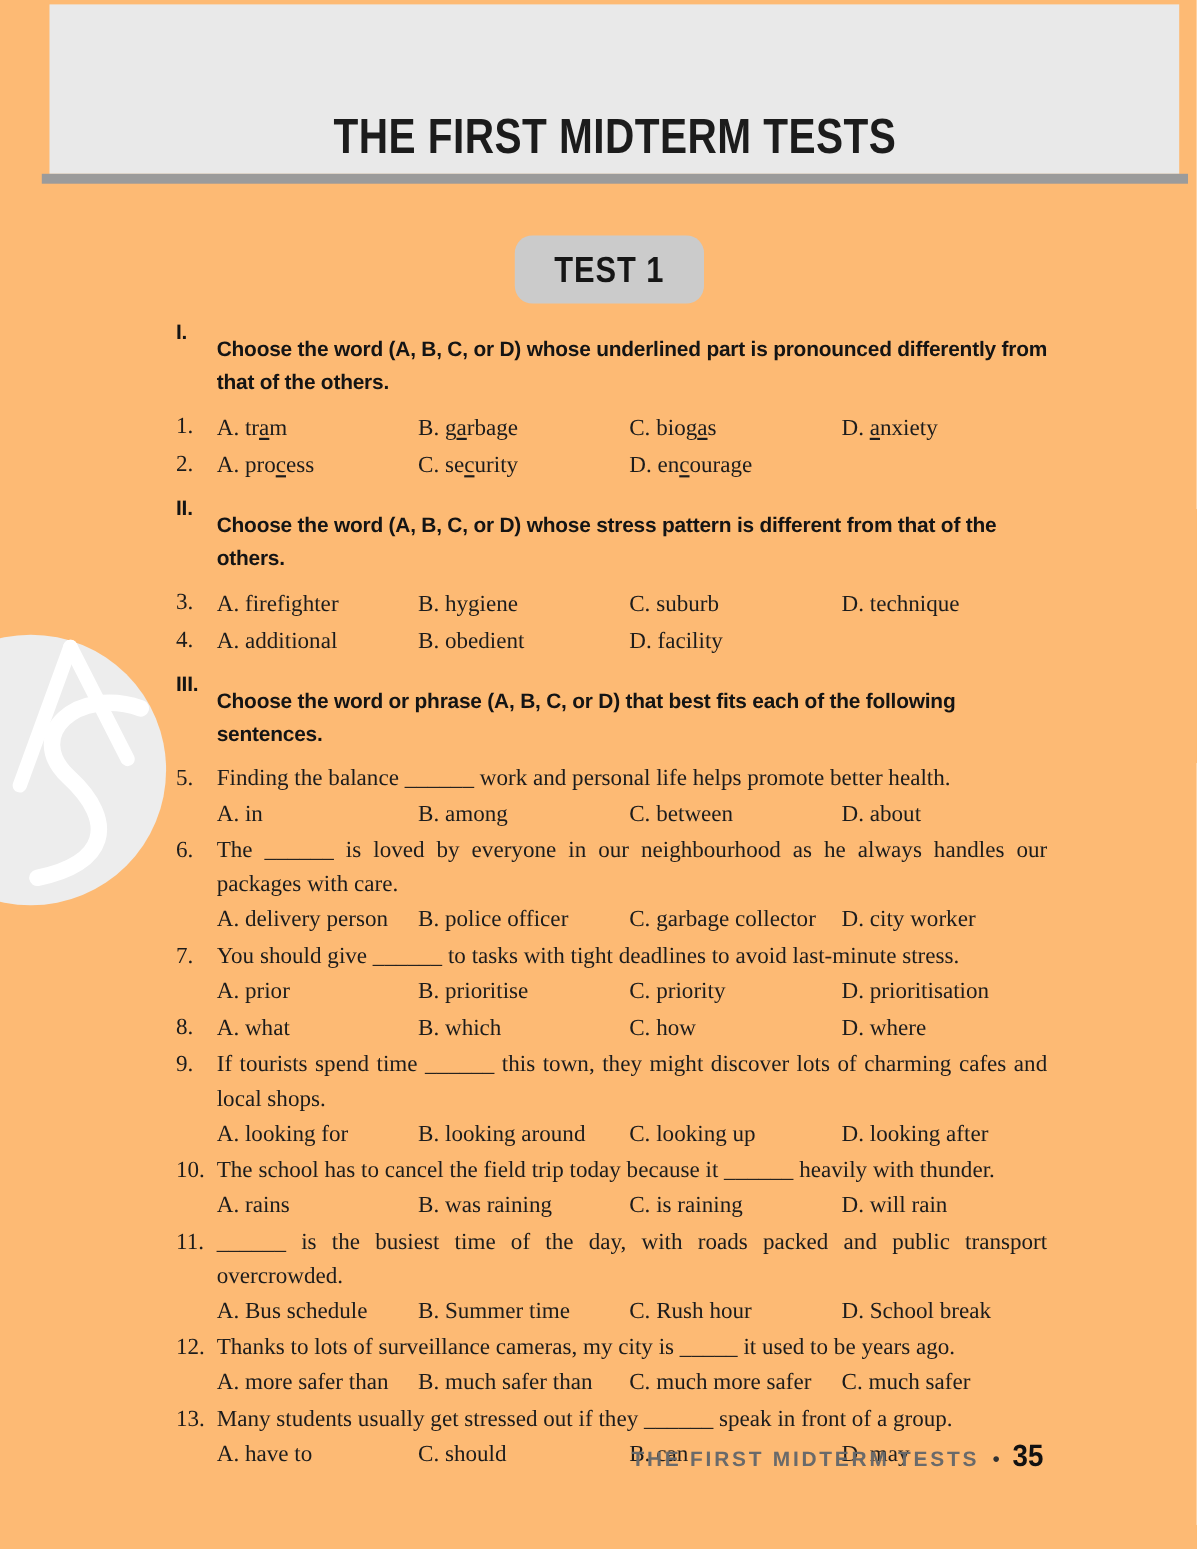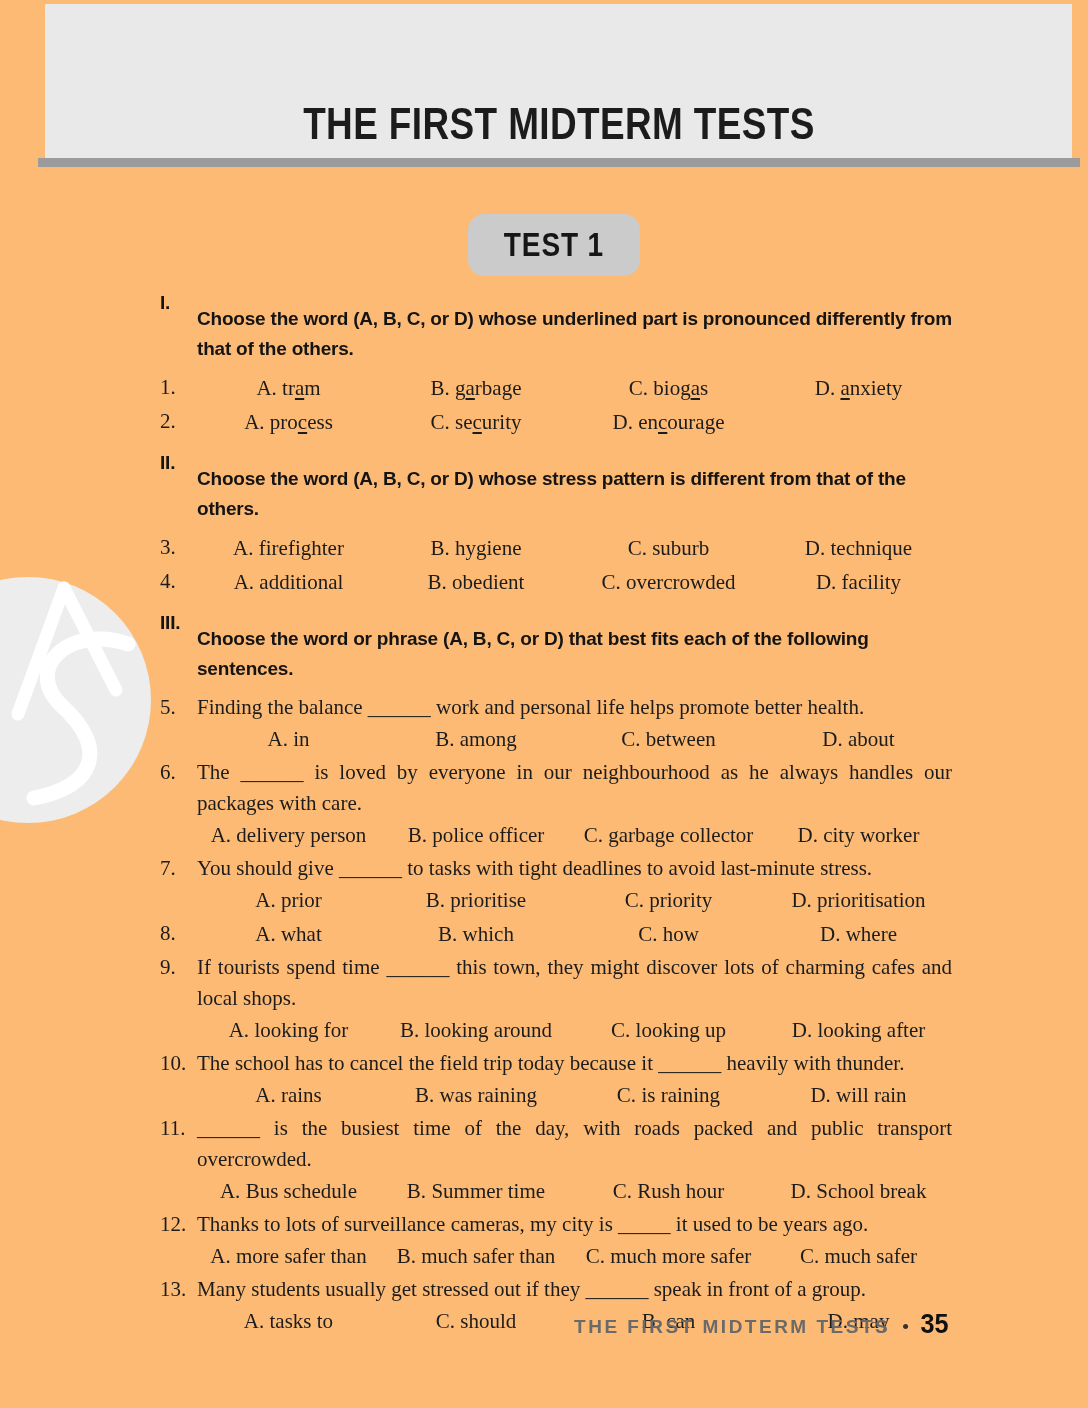--- a/index.html
+++ b/index.html
@@ -21,21 +21,21 @@
   
   .content{position:absolute;left:160px;top:288px;width:792px;}
   .section{margin-bottom:10px;}
   .sec-head{display:flex;font-family:"Liberation Sans",sans-serif;font-weight:bold;font-size:19px;
             line-height:30px;letter-spacing:-.2px;color:#141414;margin-bottom:8px;}
   .sec-num{width:37px;flex:0 0 37px;}
   .sec-instr{flex:1;margin-top:16px;}
   .question{position:relative;margin-bottom:2px;font-size:21px;}
   .q-num{position:absolute;left:0;top:0;line-height:31px;}
   .stem{margin-left:37px;line-height:31px;text-align:justify;}
-  .opt-row{display:grid;grid-template-columns:183px 192px 193px auto;margin-left:37px;line-height:32px;text-align:center;}
+  .opt-row{display:grid;grid-template-columns:183px 192px 193px auto;margin-left:37px;line-height:32px;}
   .opt{white-space:nowrap;}
   .ul{text-decoration:underline;text-underline-offset:3px;}
   
   .footer{position:absolute;top:1308px;right:138px;display:flex;align-items:baseline;}
   .footer-title{font-family:"Liberation Sans",sans-serif;font-weight:bold;font-size:19px;
                 letter-spacing:2.5px;color:#6a6a6a;}
   .footer-bullet{font-family:"Liberation Sans",sans-serif;font-size:19px;color:#333;margin:0 10px 0 12px;}
   .footer-page{font-family:"Liberation Sans",sans-serif;font-weight:bold;font-size:28px;color:#111;
                display:inline-block;transform:scaleX(.9);}
 </style>
@@ -96,21 +96,20 @@
             <div class="opt"><span>B. </span><span>hygiene</span></div>
             <div class="opt"><span>C. </span><span>suburb</span></div>
             <div class="opt"><span>D. </span><span>technique</span></div>
           </div>
         </div>
         <div class="question">
           <span class="q-num">4.</span>
           <div class="opt-row">
             <div class="opt"><span>A. </span><span>additional</span></div>
             <div class="opt"><span>B. </span><span>obedient</span></div>
-            <div class="opt"><span>C. </span><span>overcrowded</span></div>
             <div class="opt"><span>D. </span><span>facility</span></div>
           </div>
         </div>
       </div>
       <div class="section">
         <div class="sec-head">
           <span class="sec-num">III.</span>
           <span class="sec-instr">Choose the word or phrase (A, B, C, or D) that best fits each of the following sentences.</span>
         </div>
         <div class="question">
@@ -189,21 +188,21 @@
             <div class="opt"><span>A. </span><span>more safer than</span></div>
             <div class="opt"><span>B. </span><span>much safer than</span></div>
             <div class="opt"><span>C. </span><span>much more safer</span></div>
             <div class="opt"><span>C. </span><span>much safer</span></div>
           </div>
         </div>
         <div class="question">
           <span class="q-num">13.</span>
           <div class="stem">Many students usually get stressed out if they ______ speak in front of a group.</div>
           <div class="opt-row">
-            <div class="opt"><span>A. </span><span>tasks to</span></div>
+            <div class="opt"><span>A. </span><span>have to</span></div>
             <div class="opt"><span>C. </span><span>should</span></div>
             <div class="opt"><span>B. </span><span>can</span></div>
             <div class="opt"><span>D. </span><span>may</span></div>
           </div>
         </div>
       </div>
     </div>
 
   <div class="footer">
     <span class="footer-title">THE FIRST MIDTERM TESTS</span>

